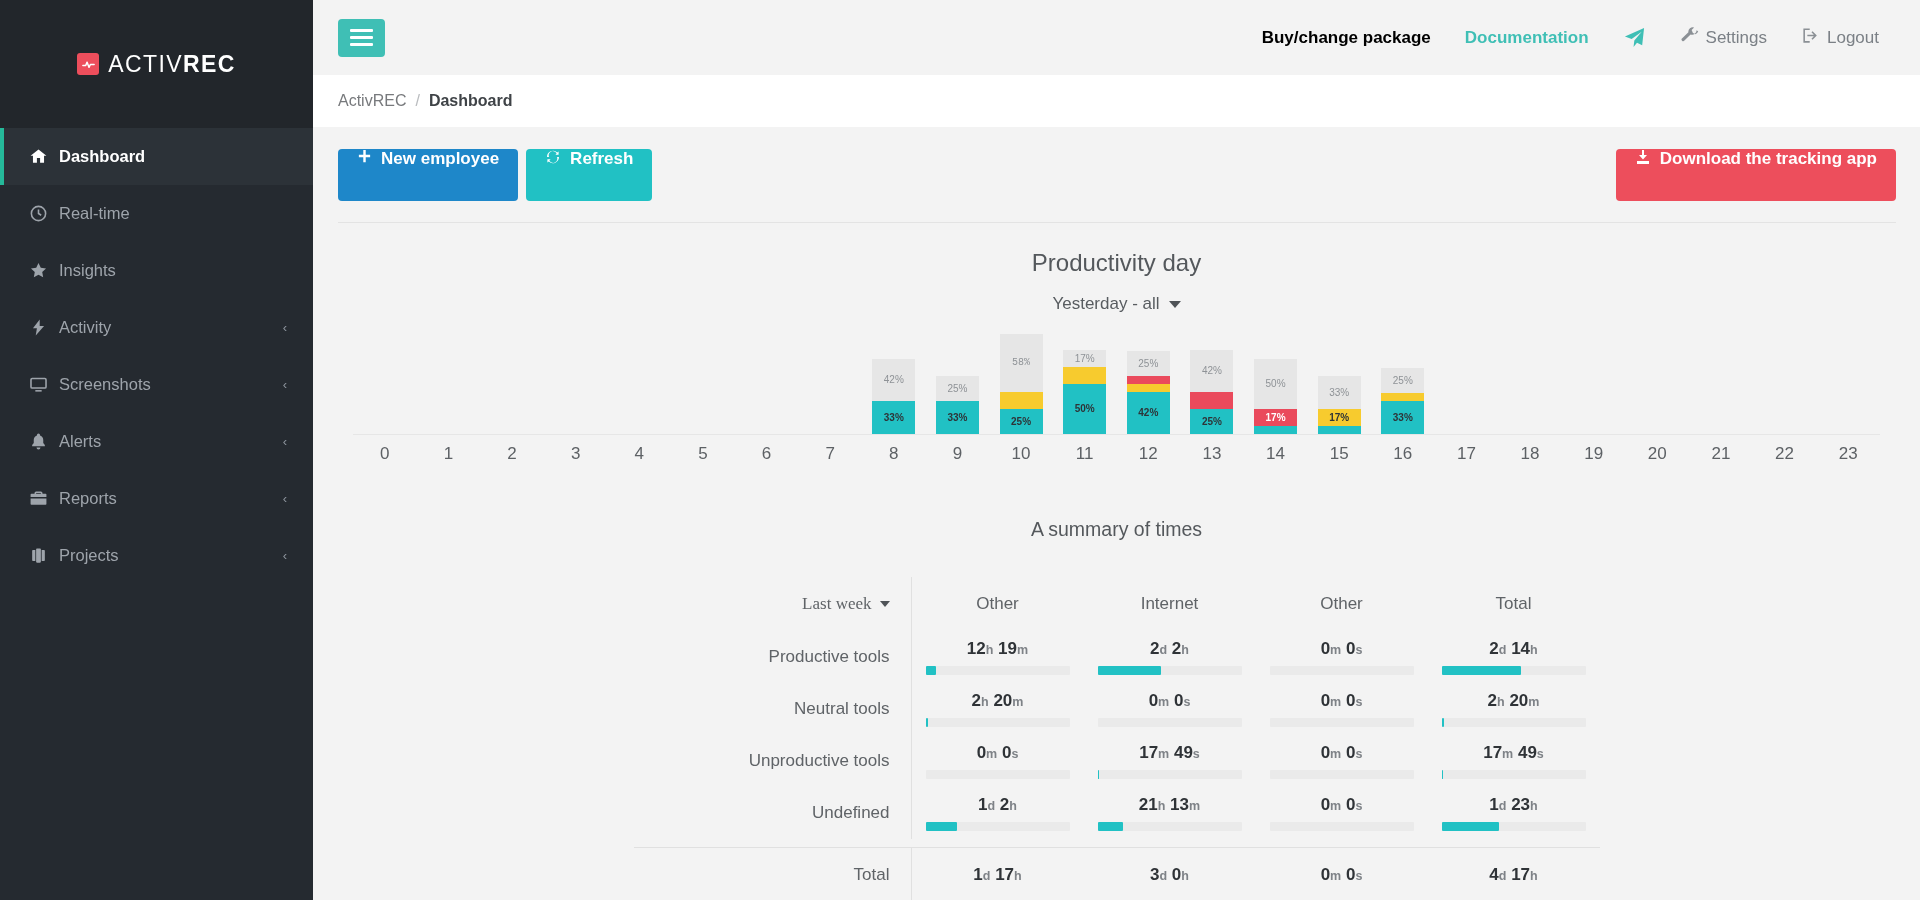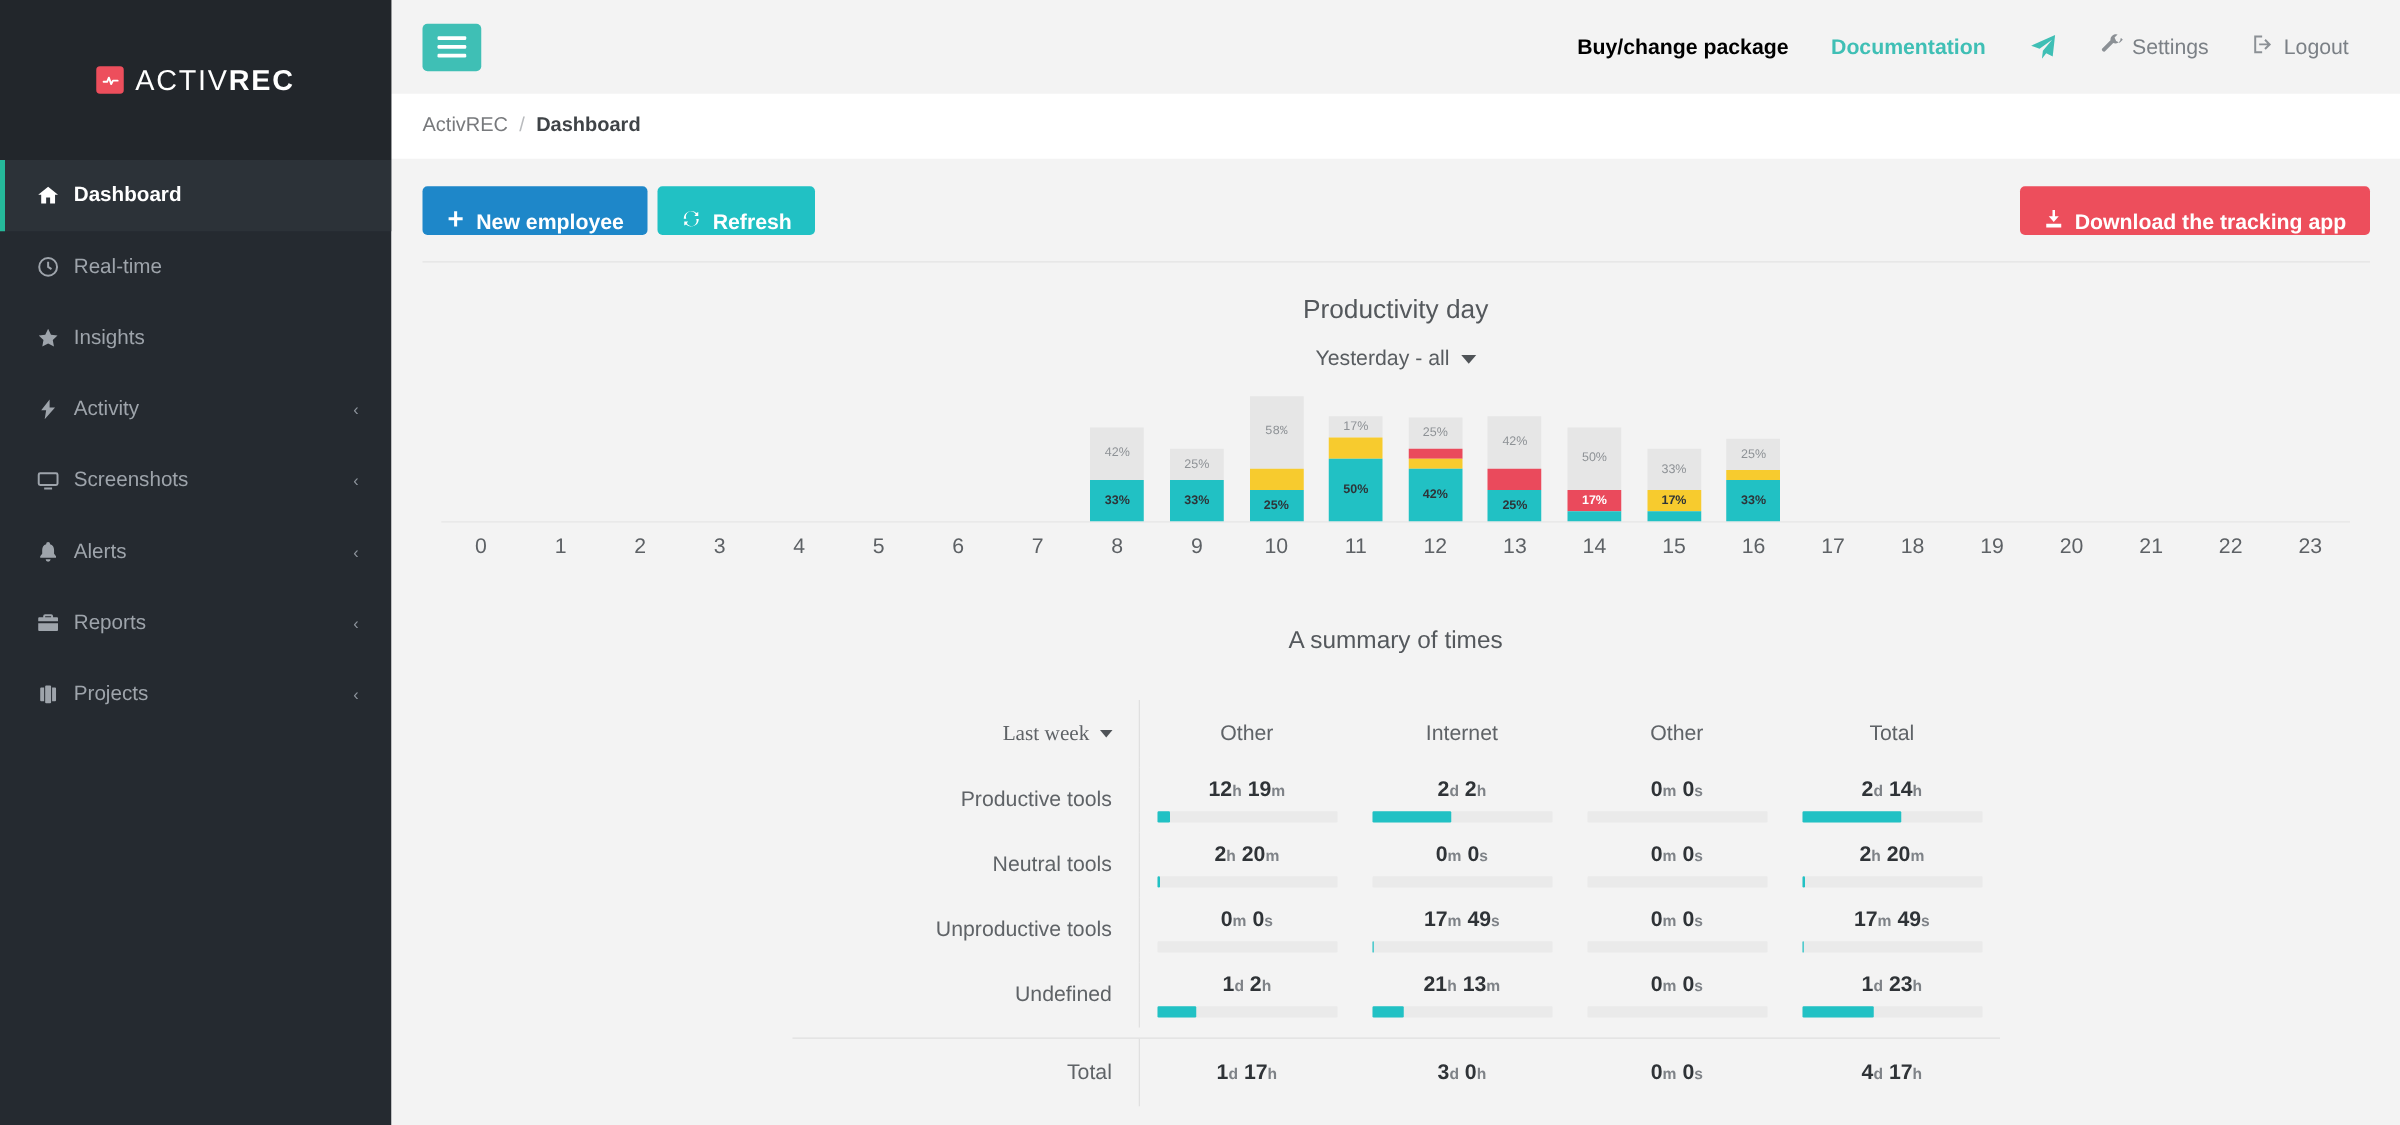--- a/index.html
+++ b/index.html
@@ -102,35 +102,35 @@
   .crumb-cur { color: #3f4347; font-weight: 700; }
 
   .actionbar {
     padding: 22px 24px 0 25px;
     display: flex; align-items: center;
     flex: 0 0 auto;
   }
   .btn {
     border: 0; border-radius: 4px; color: #fff;
     font-size: 17px; font-weight: 700;
-    height: 39px; padding: 0 19px;
-    display: inline-flex; align-items: flex-end; gap: 9px;
+    height: 52px; padding: 0 19px;
+    display: inline-flex; align-items: flex-start; gap: 9px;
     cursor: pointer; font-family: "Liberation Sans", sans-serif;
   }
   .btn-blue { background: #1e87c9; }
   .btn-teal { background: #21c1c4; margin-left: 8px; }
   .btn-red  { background: #ed4e5c; margin-left: auto; }
 
   .divider { height: 1px; background: #e3e3e3; margin: 21px 24px 0 25px; }
 
   
   .content { flex: 1; overflow: hidden; padding-top: 26px; }
 
   .section-title {
-    text-align: center; font-size: 21px; color: #54585c; font-weight: 400;
+    text-align: center; font-size: 24px; color: #54585c; font-weight: 400;
   }
   .select-line {
     text-align: center; margin-top: 17px; font-size: 17px; color: #585c60;
     display: flex; align-items: center; justify-content: center; gap: 9px;
     cursor: pointer;
   }
   .chev { display: inline-block; width: 0; height: 0;
           border-left: 6px solid transparent; border-right: 6px solid transparent;
           border-top: 7px solid #4f5357; }
 

